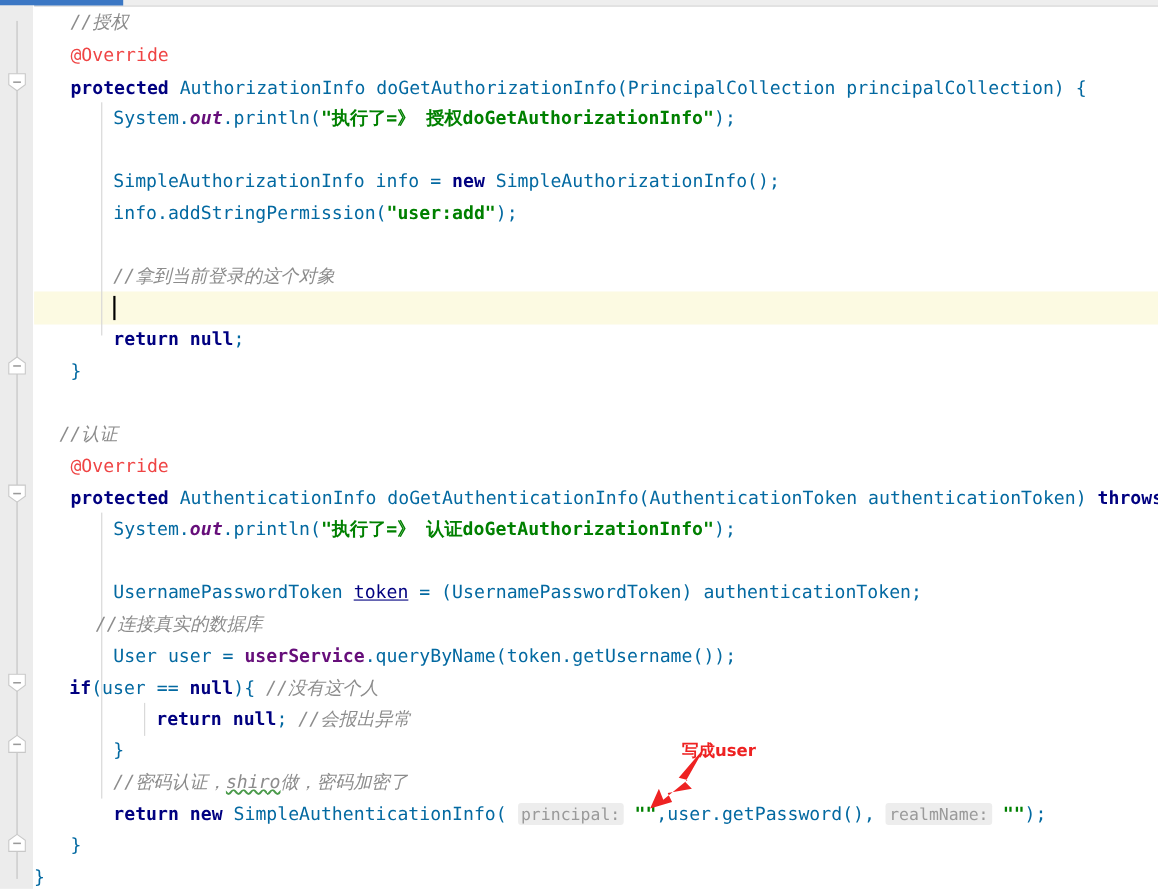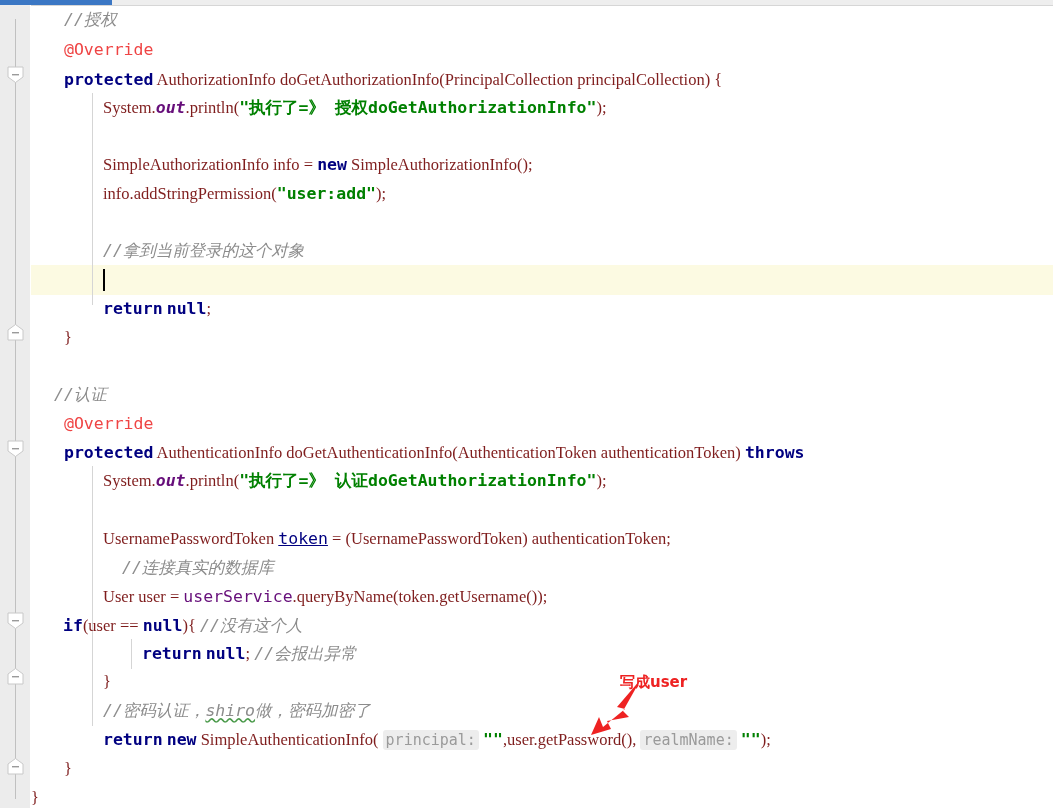--- a/index.html
+++ b/index.html
@@ -101,23 +101,23 @@
     font-size: 16.5px;
     white-space: pre;
     color: #000000;
   }
 
   
   .kw       { color: #000080; font-weight: bold; }
   .str      { color: #008000; font-weight: bold; }
   .cmt      { color: #8c8c8c; font-style: italic; }
   .anno     { color: #ef4444; }
-  .field    { color: #660e7a; font-weight: normal; }
+  .field    { color: #660e7a; font-weight: bold; }
   .statfld  { color: #660e7a; font-weight: bold; font-style: italic; }
-  .plain    { color: #7f1d1d; font-family: Liberation Serif, serif; }
+  .plain    { color: #0369a1; }
   .localvar { color: #000080; text-decoration: underline; }
   .typo     { text-decoration: underline wavy #4a9a4a; text-decoration-skip-ink: none; }
 
   .hint {
     background: #ededed;
     color: #9a9a9a;
     border-radius: 3px;
     padding: 1px 3px;
     font-size: 15px;
   }
@@ -211,21 +211,21 @@
         <div class="line" style="top: 174px; padding-left: 72px;"><span class="plain">info.addStringPermission(</span><span class="str">"user:add"</span><span class="plain">);</span></div>
         <div class="line" style="top: 231px; padding-left: 72px;"><span class="cmt">//拿到当前登录的这个对象</span></div>
         <div class="line" style="top: 260px; padding-left: 72px;"><span class="caret" style="left: 72px; top: 4px;"></span></div>
         <div class="line" style="top: 289px; padding-left: 72px;"><span class="kw">return</span><span class="plain"> </span><span class="kw">null</span><span class="plain">;</span></div>
         <div class="line" style="top: 318px; padding-left: 33px;"><span class="plain">}</span></div>
         <div class="line" style="top: 375px; padding-left: 23px;"><span class="cmt">//认证</span></div>
         <div class="line" style="top: 404px; padding-left: 33px;"><span class="anno">@Override</span></div>
         <div class="line" style="top: 433px; padding-left: 33px;"><span class="kw">protected</span><span class="plain"> AuthenticationInfo doGetAuthenticationInfo(AuthenticationToken authenticationToken) </span><span class="kw">throws</span></div>
         <div class="line" style="top: 461px; padding-left: 72px;"><span class="plain">System.</span><span class="statfld">out</span><span class="plain">.println(</span><span class="str">"执行了=》 认证doGetAuthorizationInfo"</span><span class="plain">);</span></div>
         <div class="line" style="top: 519px; padding-left: 72px;"><span class="plain">UsernamePasswordToken </span><span class="localvar">token</span><span class="plain"> = (UsernamePasswordToken) authenticationToken;</span></div>
-        <div class="line" style="top: 548px; padding-left: 91px; text-align: right;"><span class="cmt">//连接真实的数据库</span></div>
+        <div class="line" style="top: 548px; padding-left: 56px; text-align: right;"><span class="cmt">//连接真实的数据库</span></div>
         <div class="line" style="top: 577px; padding-left: 72px;"><span class="plain">User user = </span><span class="field">userService</span><span class="plain">.queryByName(token.getUsername());</span></div>
         <div class="line" style="top: 606px; padding-left: 32px;"><span class="kw">if</span><span class="plain">(user == </span><span class="kw">null</span><span class="plain">){ </span><span class="cmt">//没有这个人</span></div>
         <div class="line" style="top: 634px; padding-left: 111px;"><span class="kw">return</span><span class="plain"> </span><span class="kw">null</span><span class="plain">; </span><span class="cmt">//会报出异常</span></div>
         <div class="line" style="top: 662px; padding-left: 72px;"><span class="plain">}</span></div>
         <div class="line" style="top: 691px; padding-left: 72px;"><span class="cmt">//密码认证，</span><span class="cmt typo">shiro</span><span class="cmt">做，密码加密了</span></div>
         <div class="line" style="top: 720px; padding-left: 72px;"><span class="kw">return</span><span class="plain"> </span><span class="kw">new</span><span class="plain"> SimpleAuthenticationInfo( </span><span class="hint">principal:</span><span class="plain"> </span><span class="str">""</span><span class="plain">,user.getPassword(), </span><span class="hint">realmName:</span><span class="plain"> </span><span class="str">""</span><span class="plain">);</span></div>
         <div class="line" style="top: 749px; padding-left: 33px;"><span class="plain">}</span></div>
         <div class="line" style="top: 778px;"><span class="plain">}</span></div>
       </div>
 

